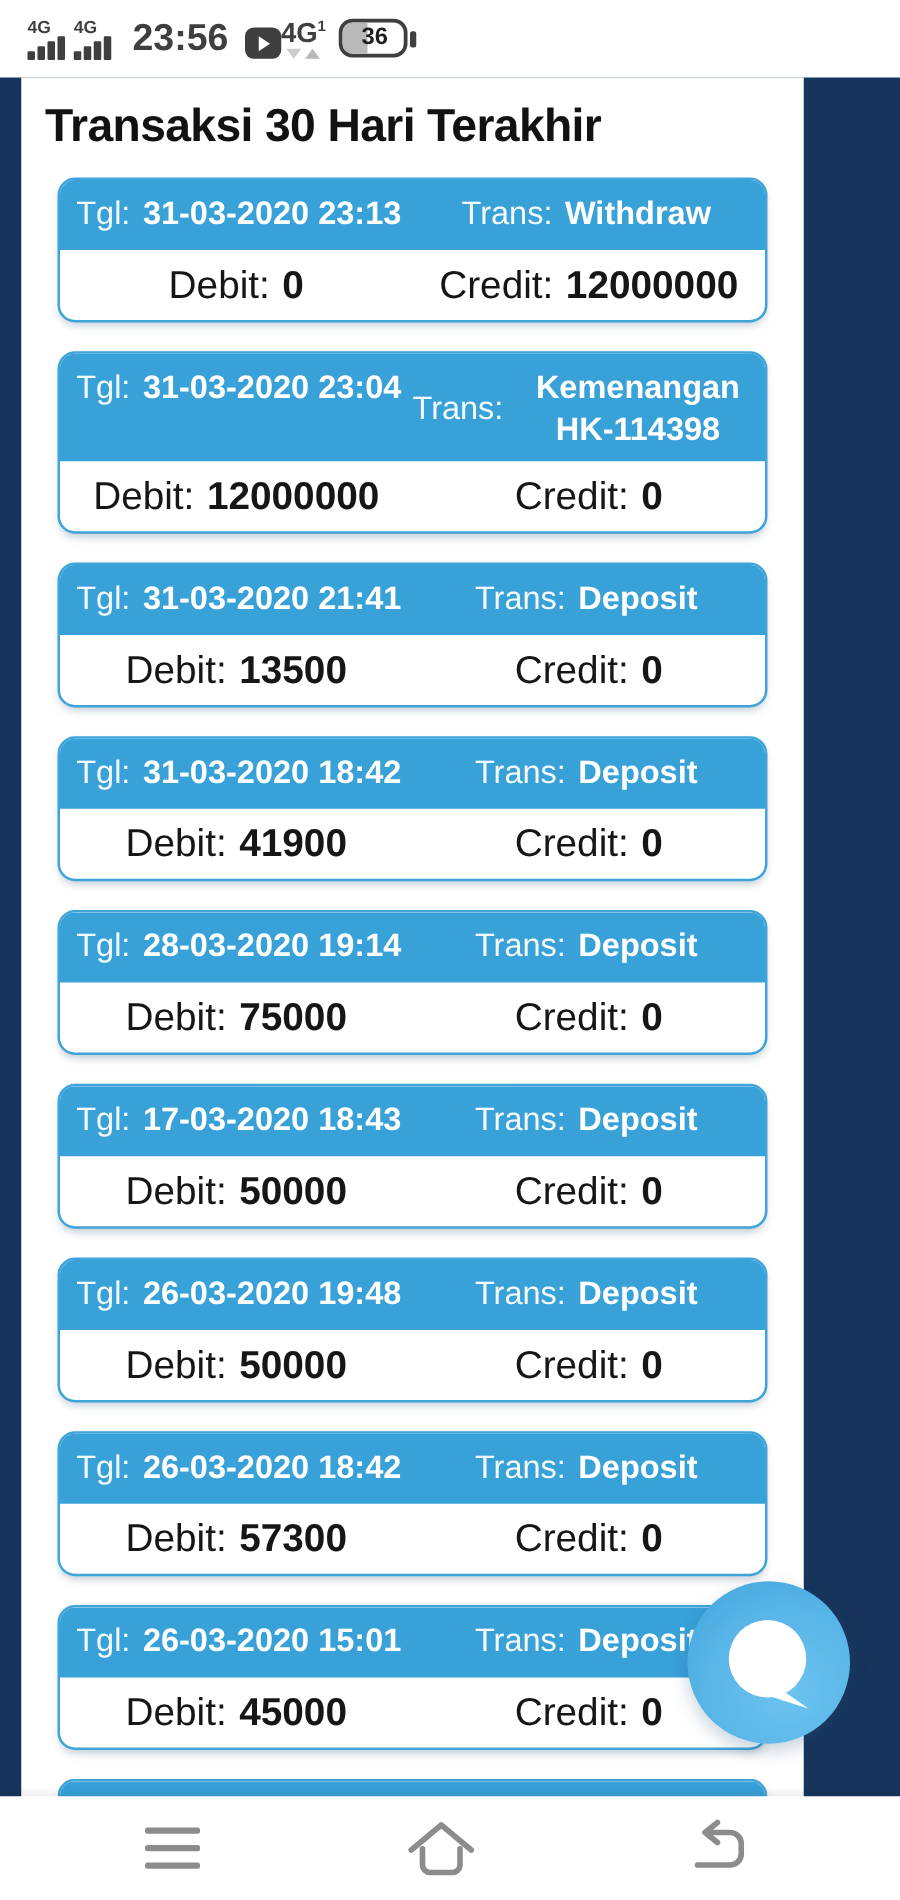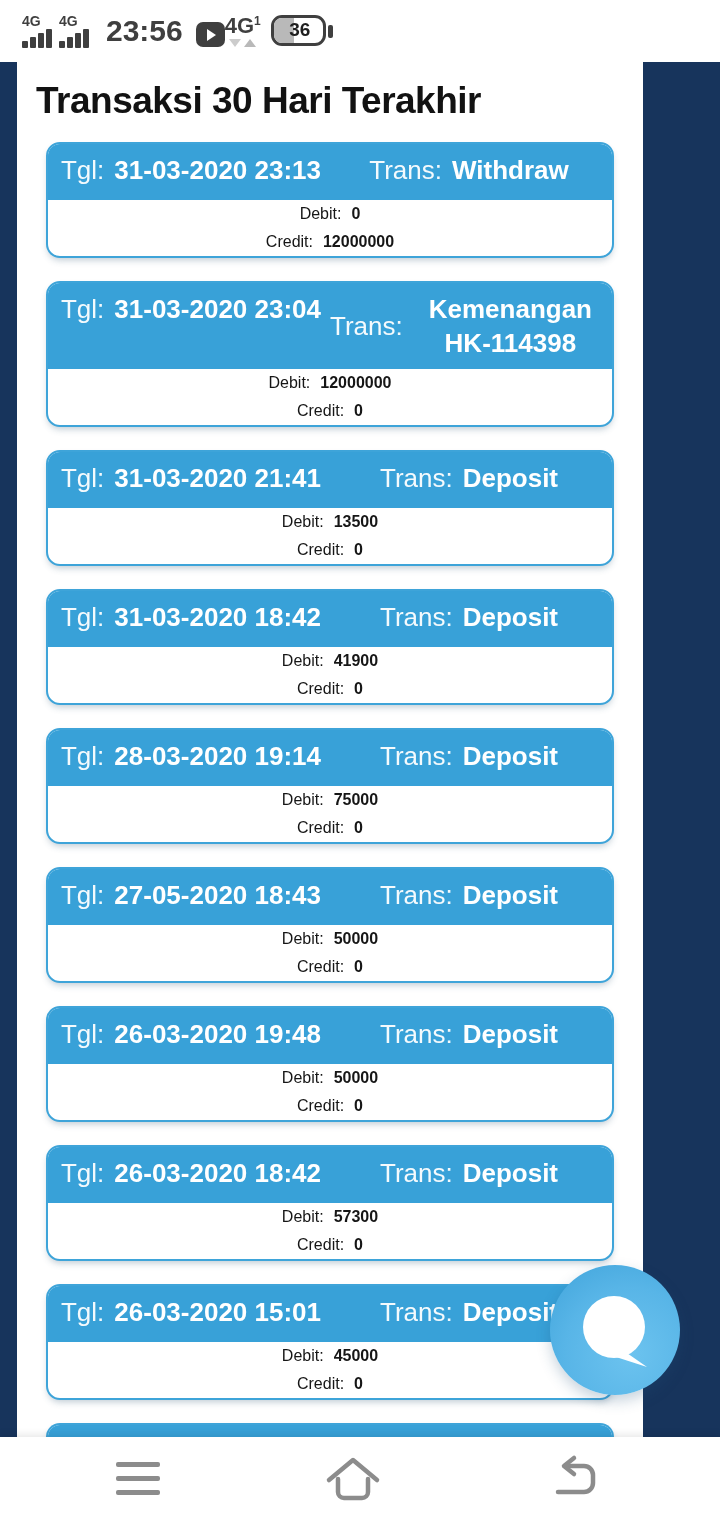--- a/index.html
+++ b/index.html
@@ -59,21 +59,21 @@
     background:var(--headerblue,#38A1D8);
     display:flex;align-items:flex-start;min-height:56px;padding:9px 4px;box-sizing:border-box;
     color:#ffffff;font-size:26px;line-height:34px;
   }
   .card-header .half, .card-body .half{
     flex:1 1 0;display:flex;align-items:center;justify-content:center;gap:10px;min-width:0;
   }
   .card-header .lbl{font-weight:400;color:#f4fafd;white-space:nowrap;}
   .card-header .val{font-weight:700;white-space:nowrap;}
   .card-header .trans-value{white-space:normal;max-width:200px;text-align:center;}
-  .card-body{display:flex;align-items:center;min-height:56px;font-size:16px;color:#161616;flex-direction:column;}
+  .card-body{display:flex;align-items:center;min-height:56px;font-size:31px;color:#161616;}
   .card-body .lbl{font-weight:400;}
   .card-body .val{font-weight:700;}
   .card.no-body{border-bottom:none;border-radius:14px 14px 0 0;}
   
   .chat-fab{
     position:absolute;left:550px;top:1265px;width:130px;height:130px;border-radius:50%;
     background:radial-gradient(circle at 62% 68%, #6cc3ef 0%, #58b5e7 55%, #3fa3da 100%);
     z-index:45;border:none;padding:0;cursor:pointer;
     box-shadow:0 6px 14px rgba(30,80,120,0.25);
     display:flex;align-items:center;justify-content:center;
@@ -245,21 +245,21 @@
       <span class="half">
         <span class="lbl">Credit:</span>
         <span class="val">0</span>
       </span>
     </div>
   </article>
       <article class="card">
     <header class="card-header">
       <span class="half">
         <span class="lbl">Tgl:</span>
-        <span class="val">27-05-2020 18:43</span>
+        <span class="val">17-03-2020 18:43</span>
       </span>
       <span class="half">
         <span class="lbl">Trans:</span>
         <span class="val trans-value">Deposit</span>
       </span>
     </header>
     <div class="card-body">
       <span class="half">
         <span class="lbl">Debit:</span>
         <span class="val">50000</span>

